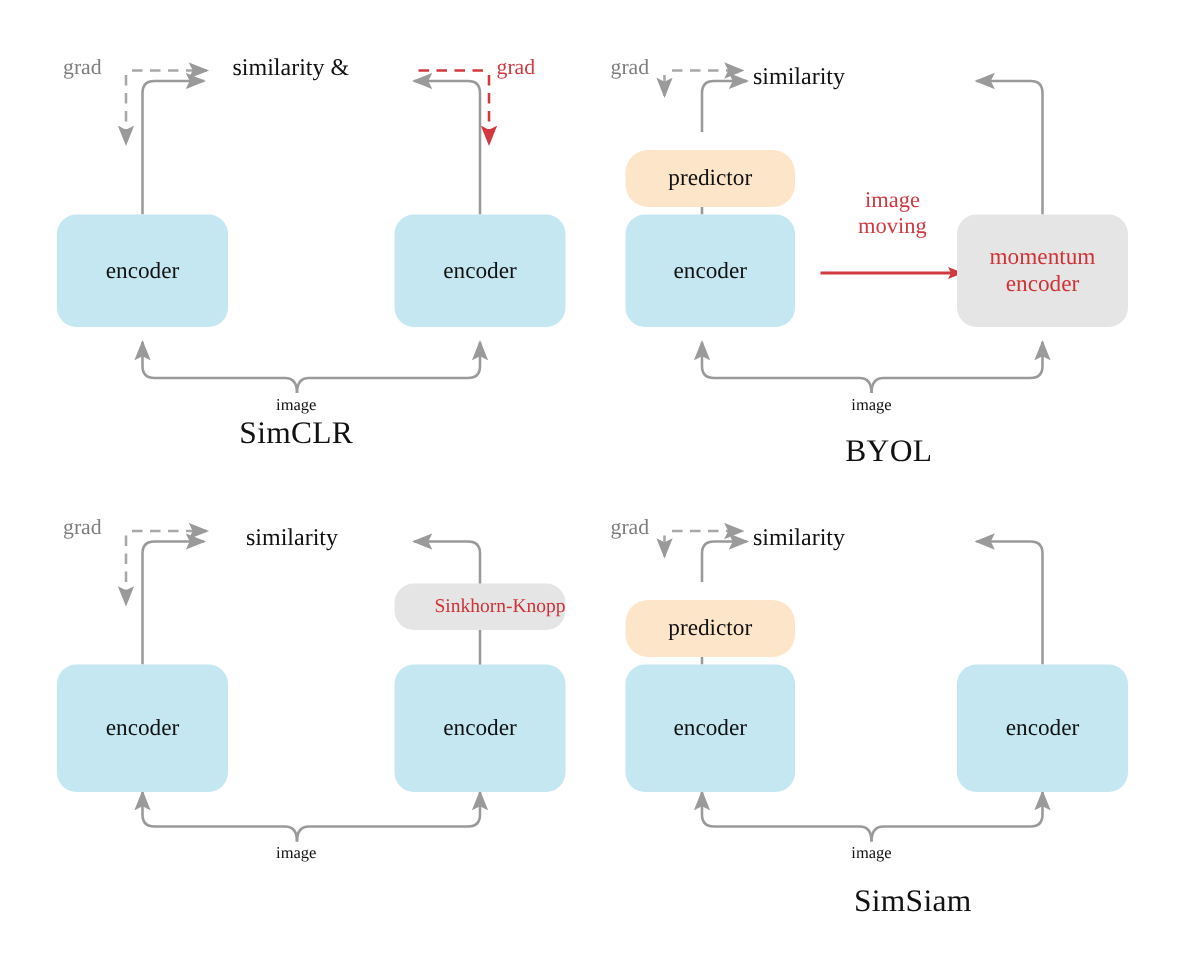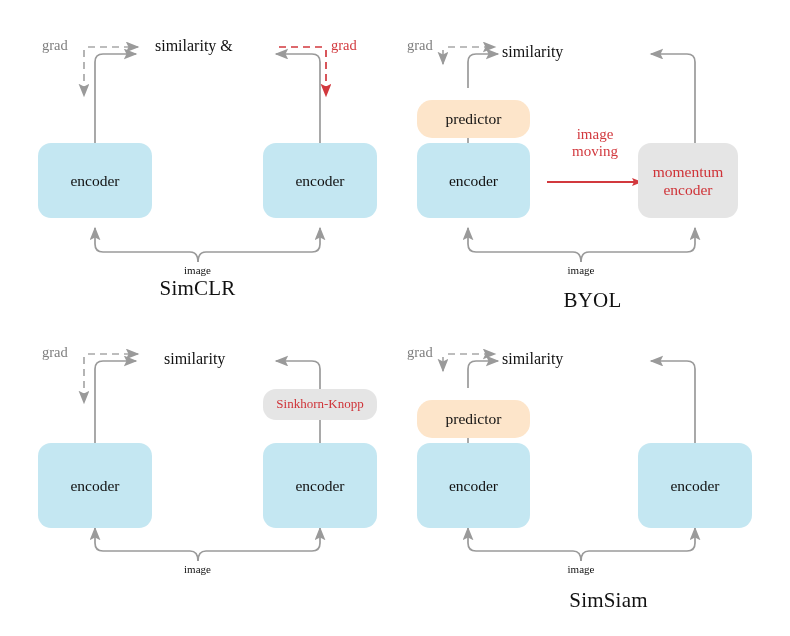--- a/index.html
+++ b/index.html
@@ -209,21 +209,21 @@
       <path class="wire" d="M186,262 Q186,252 178,252 L81,252 Q73,252 73,244 L73,228" marker-end="url(#ah-g-2)"></path>
       <path class="wire" d="M186,262 Q186,252 194,252 L292,252 Q300,252 300,244 L300,228" marker-end="url(#ah-g-2)"></path>
     </svg>
 
     <div class="box box-predictor" style="left:22px; top:88px; width:113px; height:38px;">
       <span>predictor</span>
     </div>
     <div class="box box-encoder" style="left:22px; top:143px; width:113px; height:75px;">
       <span>encoder</span>
     </div>
-    <div class="box box-gray" style="left:243px; top:143px; width:100px; height:75px; flex-direction:column;">
+    <div class="box box-gray" style="left:243px; top:143px; width:114px; height:75px; flex-direction:column;">
       <span>momentum</span>
       <span>encoder</span>
     </div>
 
     <div class="label label-grad" style="left:12px; top:37px;">grad</div>
 
     <div class="label" style="left:107px; top:43px; font-size:16px;">similarity</div>
 
     <div class="label label-moving" style="left:150px; top:126px; width:100px;">
       <div>image</div>
@@ -250,21 +250,21 @@
       <path class="wire" d="M95,125 L95,51 Q95,43 103,43 L136,43" marker-end="url(#ah-g-3)"></path>
 
       <path class="wire" d="M320,101 L320,51 Q320,43 312,43 L276,43" marker-end="url(#ah-g-3)"></path>
 
       <path class="wire" d="M320,162 L320,101"></path>
 
       <path class="wire" d="M198,243 Q198,233 190,233 L103,233 Q95,233 95,225 L95,210" marker-end="url(#ah-g-3)"></path>
       <path class="wire" d="M198,243 Q198,233 206,233 L312,233 Q320,233 320,225 L320,210" marker-end="url(#ah-g-3)"></path>
     </svg>
 
-    <div class="box box-gray small-text" style="left:263px; top:71px; width:114px; height:31px;">
+    <div class="box box-gray small-text" style="left:263px; top:71px; width:114px; height:31px;justify-content:flex-end;">
       <span>Sinkhorn-Knopp</span>
     </div>
     <div class="box box-encoder" style="left:38px; top:125px; width:114px; height:85px;">
       <span>encoder</span>
     </div>
     <div class="box box-encoder" style="left:263px; top:125px; width:114px; height:85px;">
       <span>encoder</span>
     </div>
 
     <div class="label label-grad" style="left:42px; top:26px;">grad</div>

